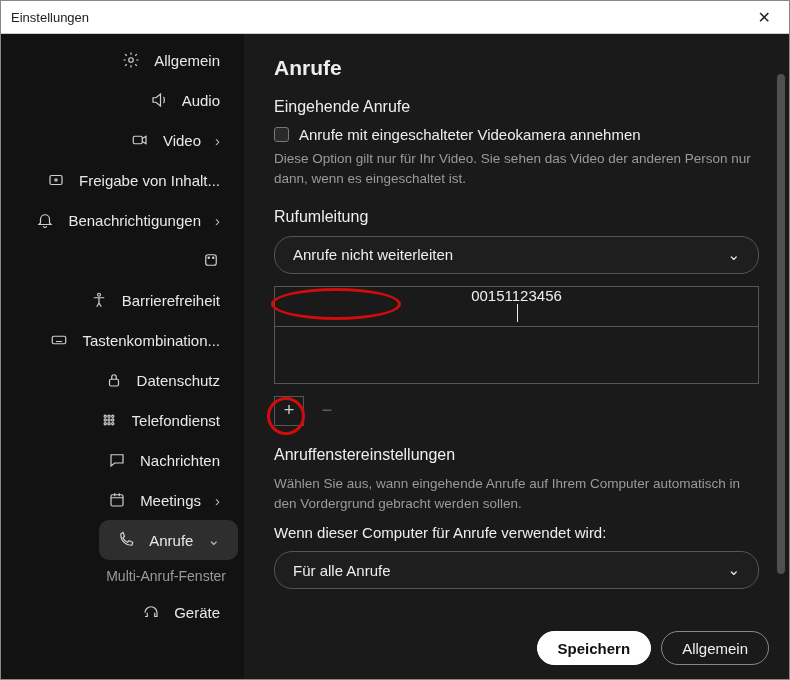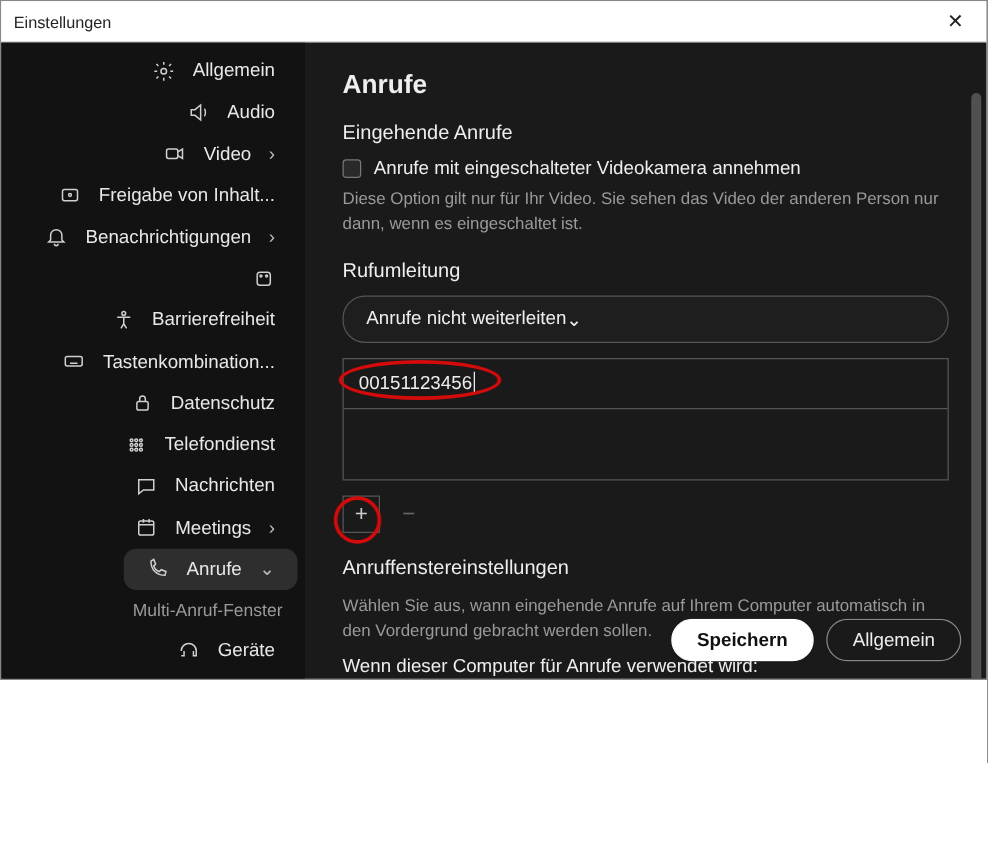--- a/index.html
+++ b/index.html
@@ -3,21 +3,21 @@
 <meta charset="utf-8">
 <style>
   * { box-sizing: border-box; margin: 0; padding: 0; }
   body {
     width: 790px;
     height: 680px;
     font-family: "Segoe UI", Arial, sans-serif;
     background: #fff;
     overflow: hidden;
   }
-  .window { width: 790px; height: 544px; border: 1px solid #888; display: flex; flex-direction: column; }
+  .window { width: 790px; height: 680px; border: 1px solid #888; display: flex; flex-direction: column; }
   .titlebar {
     height: 33px;
     background: #fff;
     display: flex;
     align-items: center;
     padding: 0 10px;
     border-bottom: 1px solid #ccc;
     justify-content: space-between;
   }
   .titlebar-title { font-size: 13px; color: #222; }
@@ -82,40 +82,41 @@
     width: 100%;
     height: 38px;
     background: #1e1e1e;
     border: 1px solid #555;
     border-radius: 18px;
     display: flex;
     align-items: center;
     padding: 0 18px;
     color: #eee;
     font-size: 15px;
-    justify-content: flex-start;
+    justify-content: space-between;
     cursor: pointer;
     margin-bottom: 12px;
   }
   .textbox {
     width: 100%;
     min-height: 98px;
     border: 1px solid #555;
     background: transparent;
     padding: 0;
     margin-bottom: 12px;
   }
   .textbox-inner {
     height: 40px;
     border-bottom: 1px solid #555;
     display: flex;
     align-items: center;
     padding: 0 12px;
     color: #eee;
     font-size: 15px;
+    flex-direction: column;
   }
   .caret { display:inline-block; width:1px; height:18px; background:#eee; margin-left:1px; }
   .btn-row { display: flex; gap: 8px; margin-bottom: 20px; }
   .sq-btn {
     width: 30px; height: 30px;
     display: flex; align-items: center; justify-content: center;
     background: transparent;
     color: #ccc;
     font-size: 18px;
     cursor: pointer;

